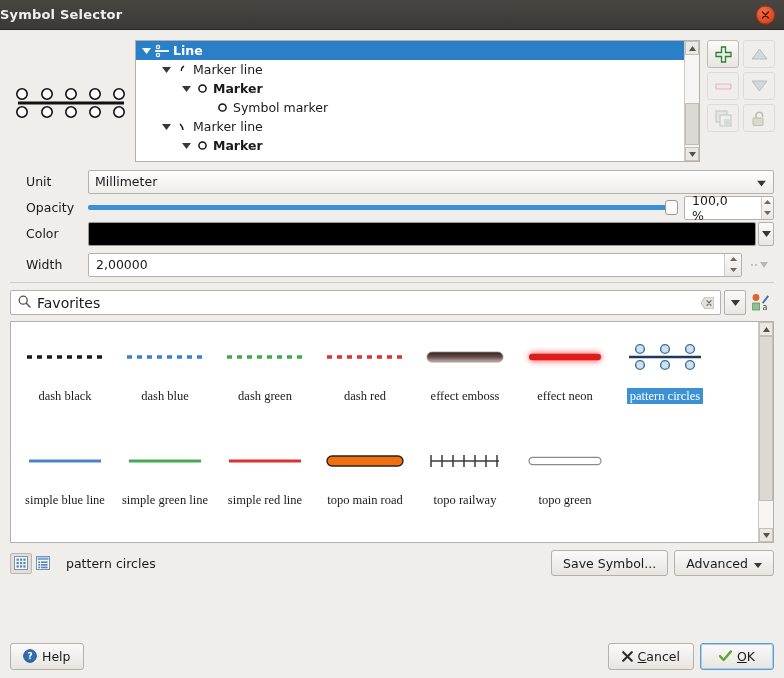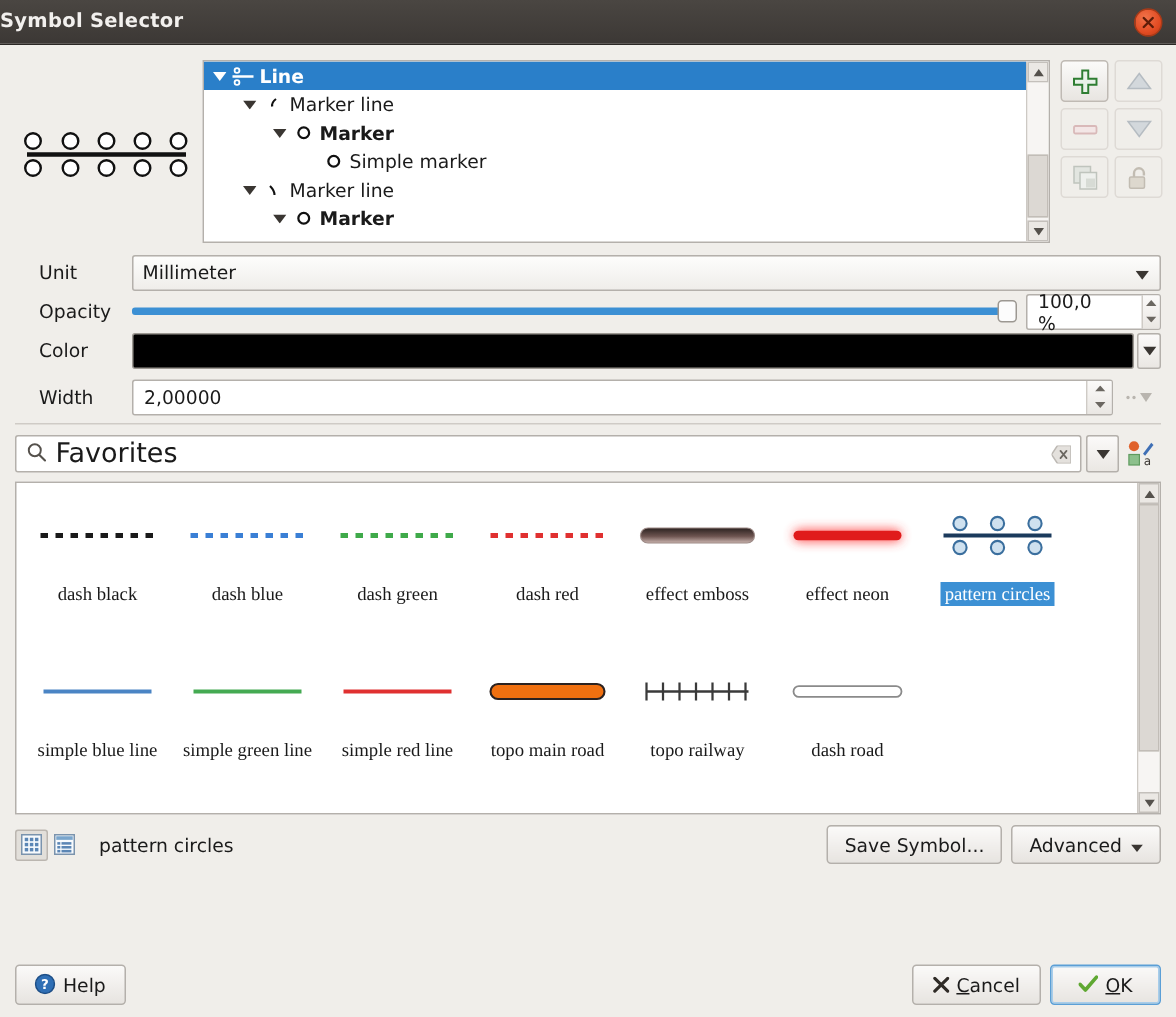--- a/index.html
+++ b/index.html
@@ -163,21 +163,21 @@
   
   .sep { height:1px; background:#cfcbc6; margin: 10px 10px 0 10px; }
 
   
   .search-row { display:flex; align-items:center; padding: 7px 10px 0 10px; }
   .search-box {
     flex:1; height: 25px; border:1px solid #b4b0ab; border-radius:2px;
     background:#fff; display:flex; align-items:center; padding: 0 4px 0 7px;
   }
   .search-box input {
-    flex:1; border:none; outline:none; font-size:18px;
+    flex:1; border:none; outline:none; font-size:14px;
     font-family: "DejaVu Sans","Liberation Sans",sans-serif; color:#1a1a1a;
     background:transparent; padding-left:6px;
   }
   .search-clear { width:18px; display:flex; align-items:center; justify-content:center; cursor:pointer;}
   .search-drop {
     width: 22px; height: 25px; margin-left: 3px;
     border:1px solid #b4b0ab; border-radius:2px;
     background: linear-gradient(to bottom,#fbfaf9,#eae7e3);
     display:flex; align-items:center; justify-content:center; cursor:pointer;
   }
@@ -319,21 +319,21 @@
             <span class="node-label bold">Marker</span>
           </div>
           <div class="tree-row">
             <span class="tree-indent" style="width: 60px;"></span>
             <span class="expander" style="color: rgb(58, 54, 50);"></span>
             <span class="node-icon">
               <svg width="13" height="13" viewBox="0 0 13 13">
                 <circle cx="6.5" cy="6.5" r="3.6" fill="none" stroke="#111111" stroke-width="1.5"></circle>
               </svg>
             </span>
-            <span class="node-label">Simple marker</span>
+            <span class="node-label">Symbol marker</span>
           </div>
           <div class="tree-row">
             <span class="tree-indent" style="width: 20px;"></span>
             <span class="expander" style="color: rgb(58, 54, 50);">
               <svg width="9" height="6" viewBox="0 0 9 6">
                 <path d="M0 0 L9 0 L4.5 6 Z" fill="currentColor"></path>
               </svg>
             </span>
             <span class="node-icon">
               <svg width="14" height="14" viewBox="0 0 14 14">
@@ -645,21 +645,21 @@
             </svg>
           </div>
           <div class="cap">topo railway</div>
         </div>
         <div class="cell">
           <div class="thumb">
             <svg width="88" height="40" viewBox="0 0 88 40">
               <rect x="8" y="16.4" width="72" height="7.2" rx="3.6" fill="#ffffff" stroke="#8a8a8a" stroke-width="1.2"></rect>
             </svg>
           </div>
-          <div class="cap">dash road</div>
+          <div class="cap">topo green</div>
         </div>
       </div>
     <div class="vscroll">
       <div class="sb-arrow">
         <svg width="7" height="5" viewBox="0 0 7 5">
             <path d="M3.5 0 L7 5 L0 5 Z" fill="#55514c"></path>
           </svg>
       </div>
       <div class="sb-track">
         <div class="sb-thumb" style="height:165px;margin-top:0;"></div>

